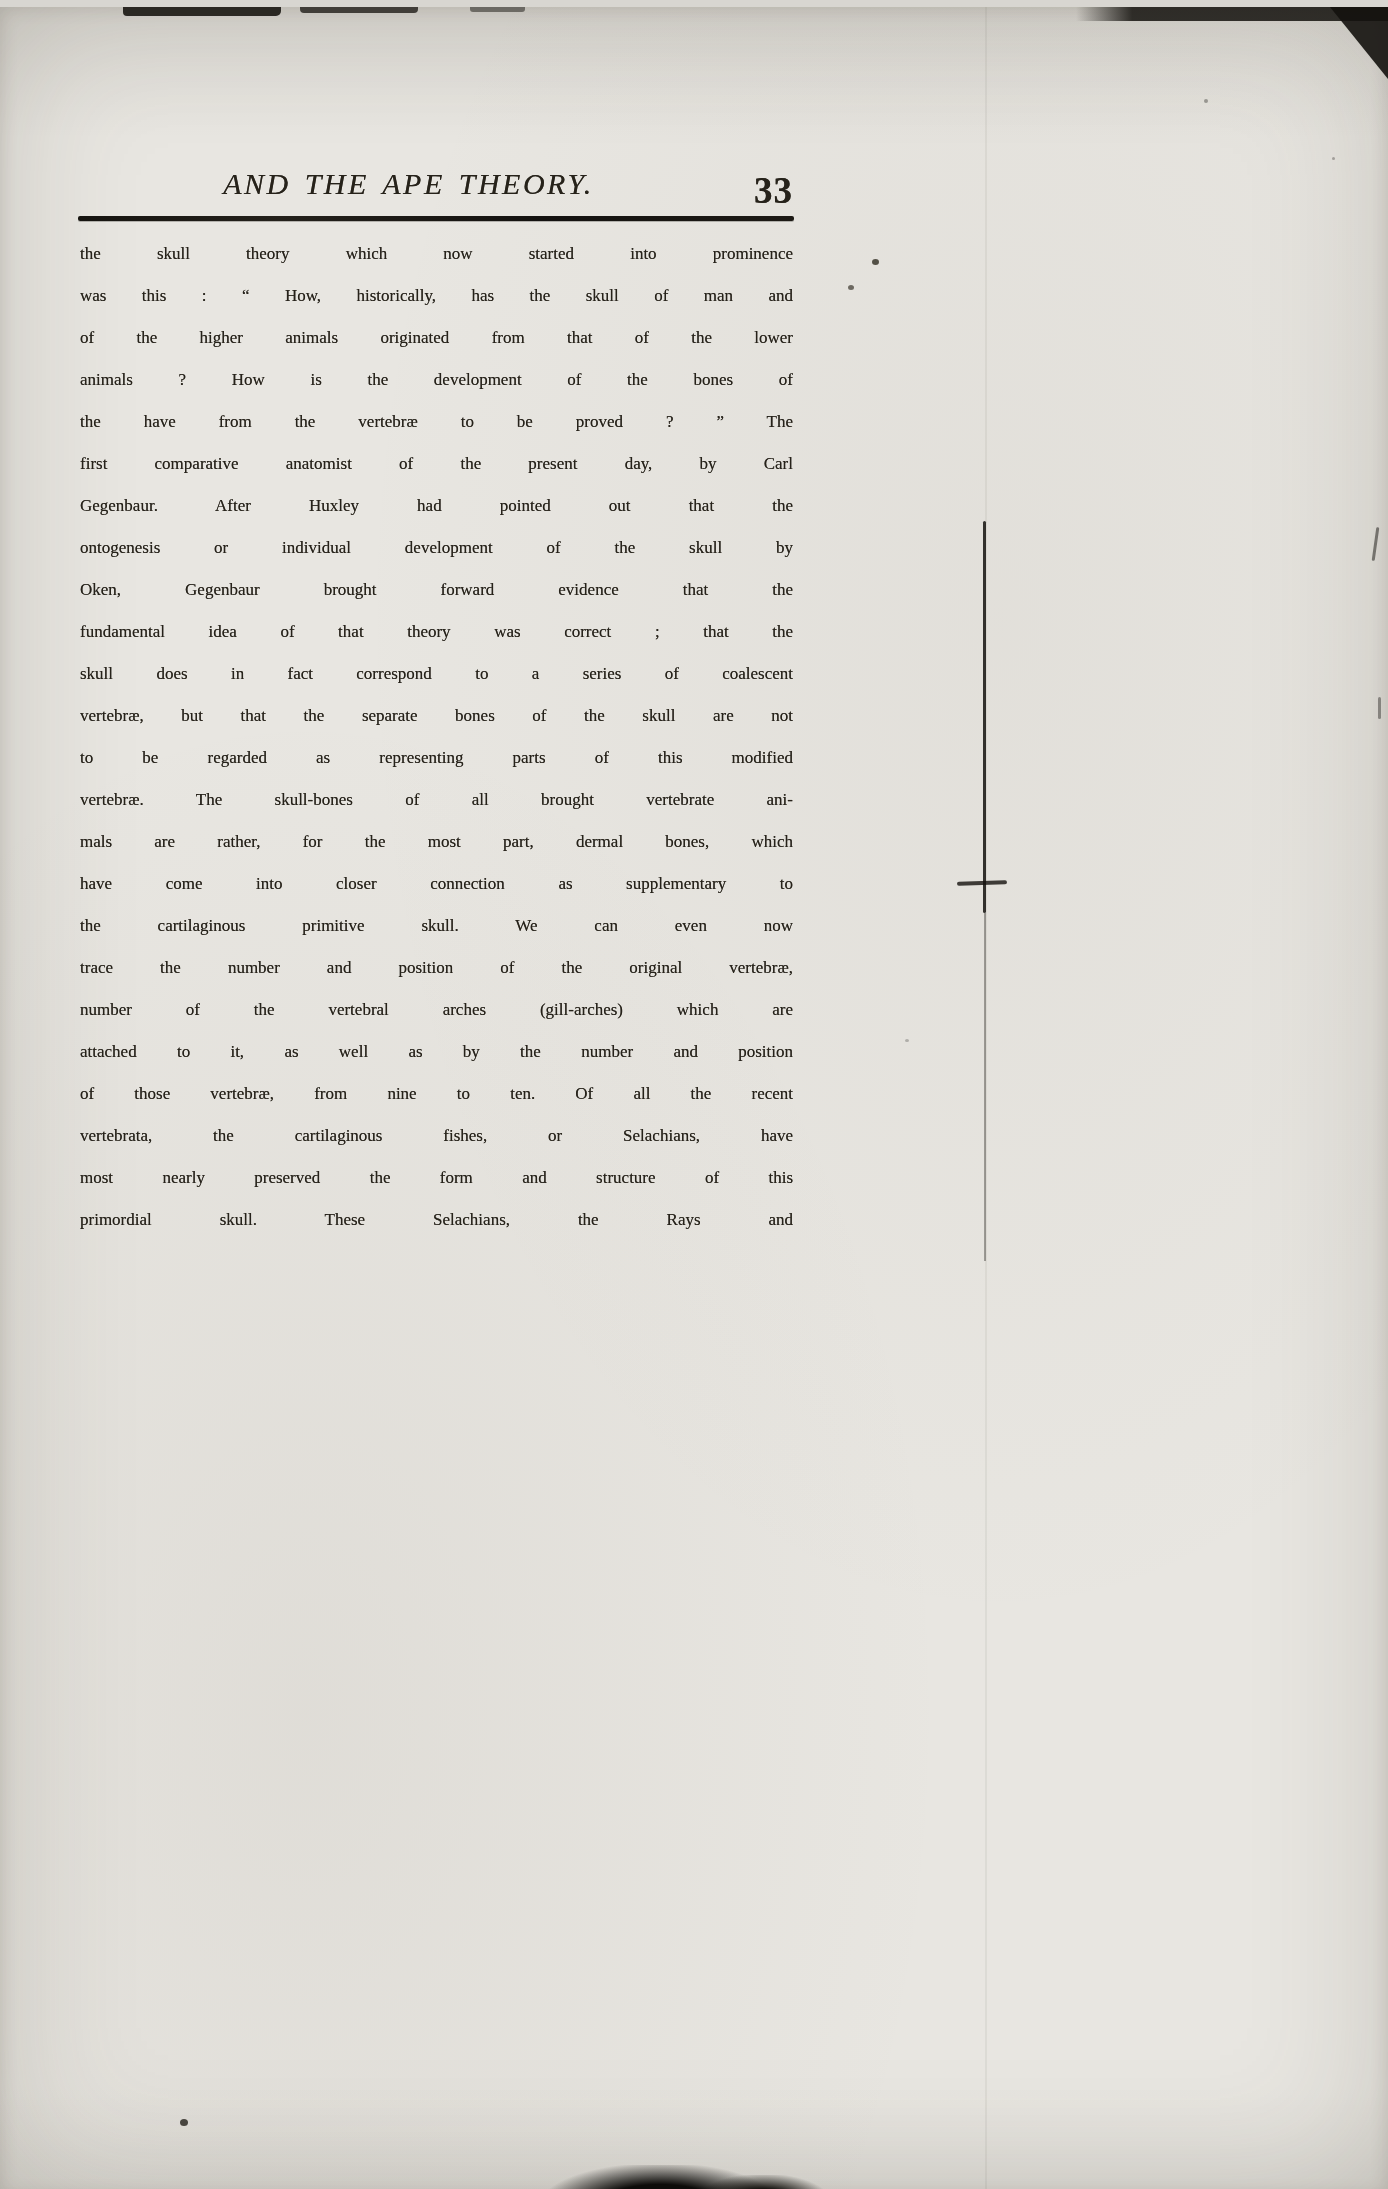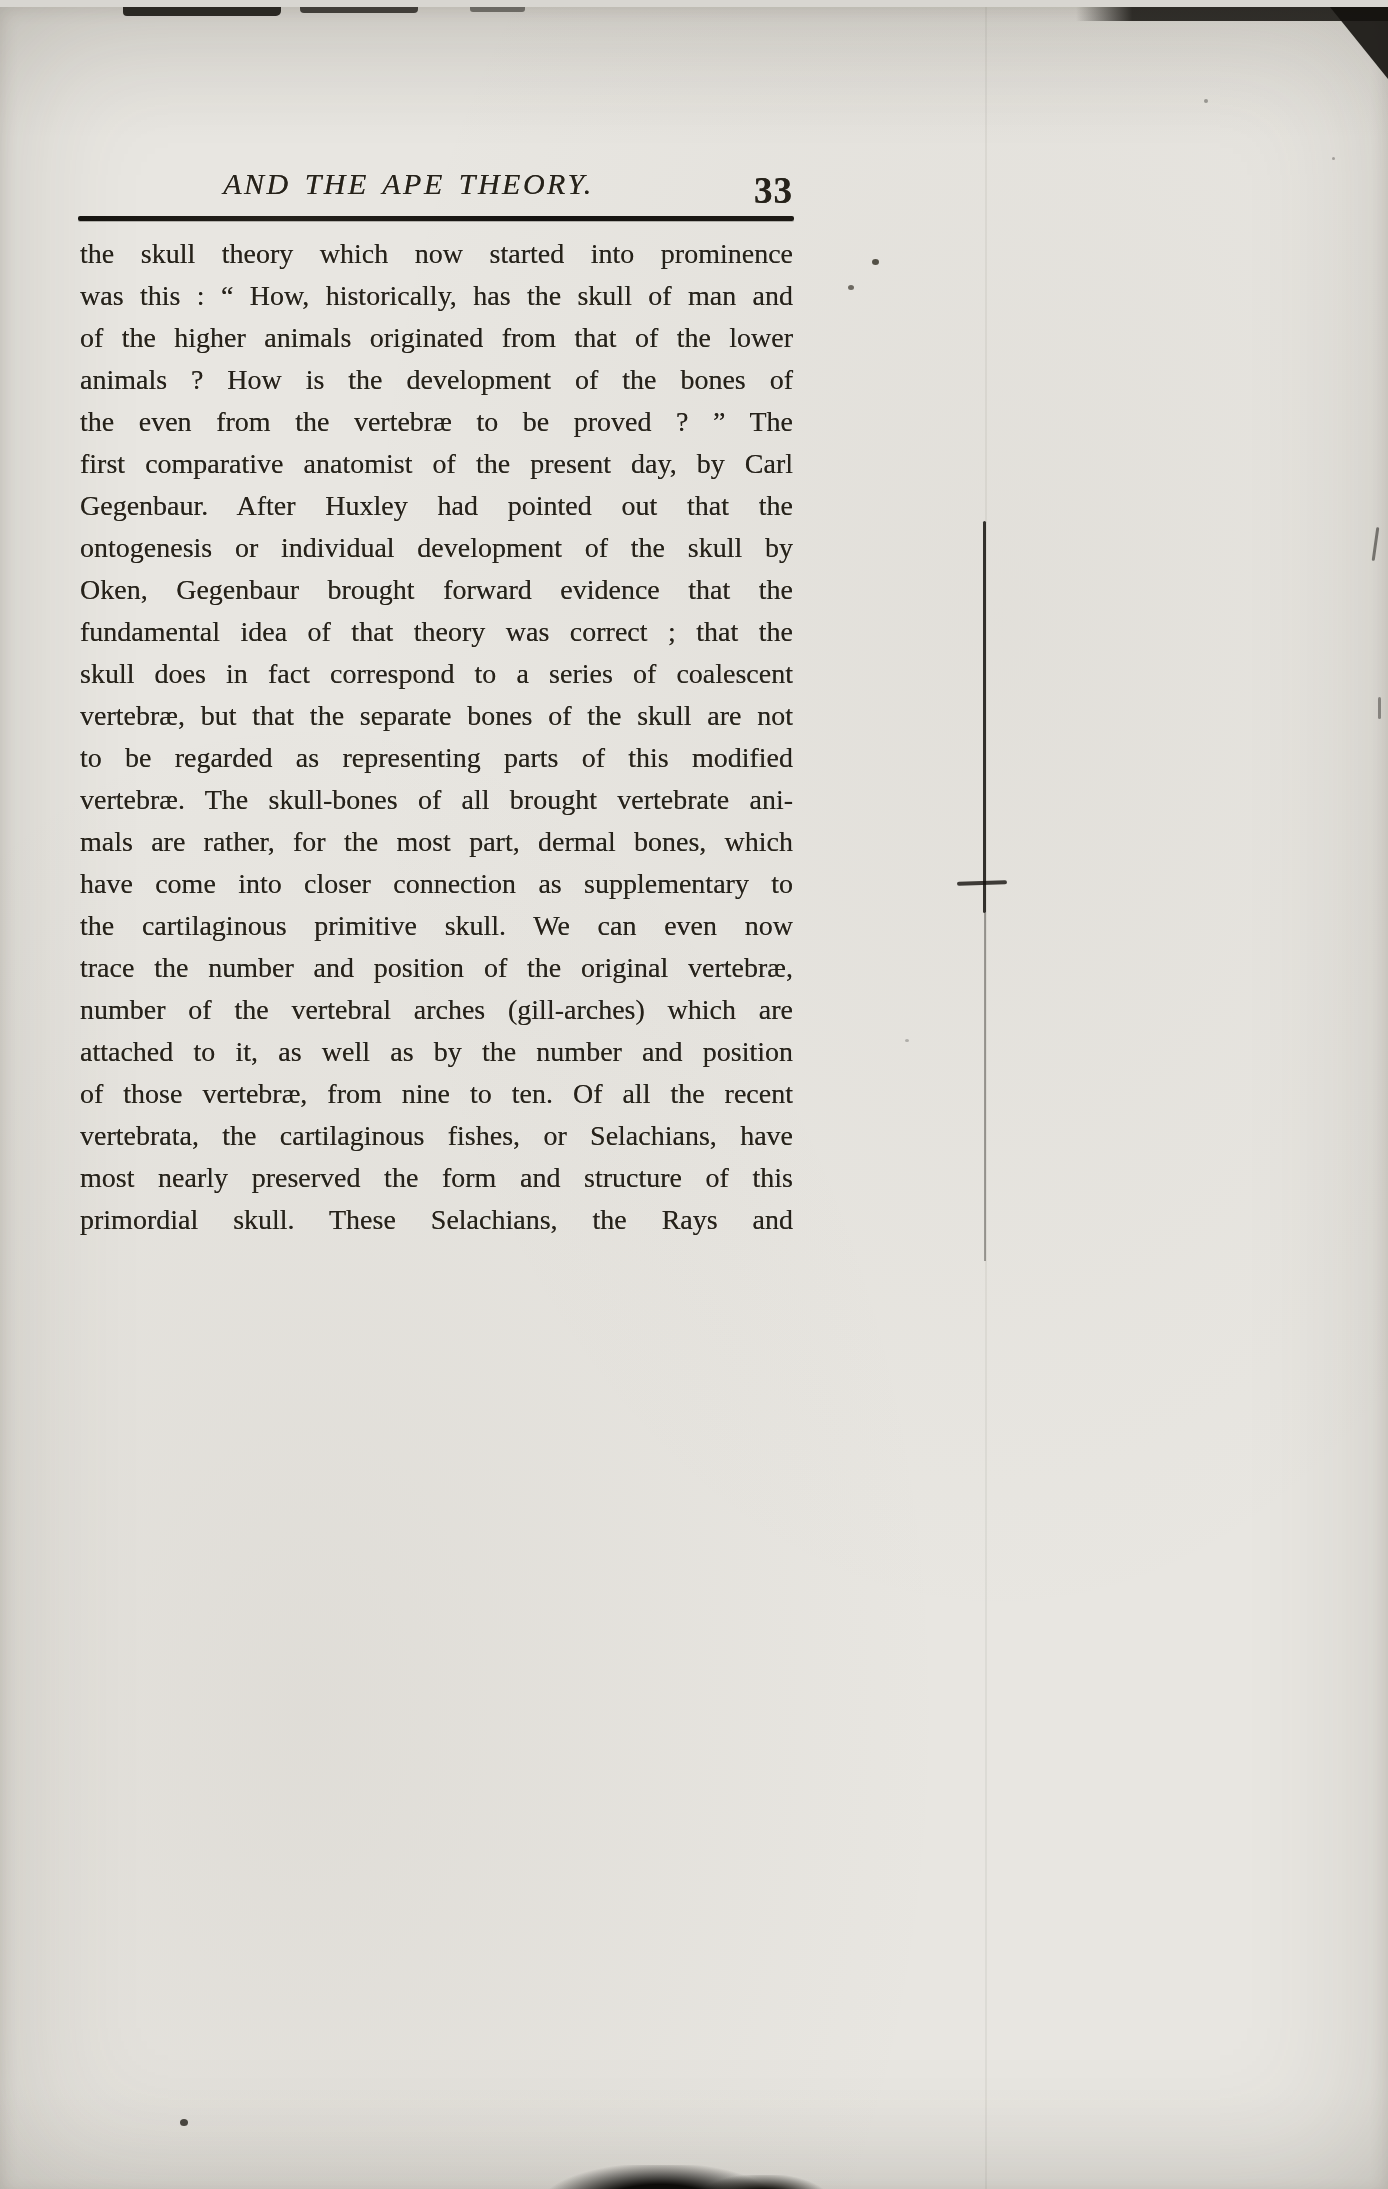--- a/index.html
+++ b/index.html
@@ -49,21 +49,21 @@
     position:absolute;left:78px;top:209px;width:716px;height:5px;
     background:linear-gradient(90deg,#161410,#24211b 28%,#141210 65%,#1d1a15);
     border-radius:2px;
     box-shadow:0 1px 0 rgba(20,18,14,0.25);
   }
   
   .body-text{
     position:absolute;left:80px;top:226px;width:713px;
   }
   .body-text .line{
-    font-size:28px;
+    font-size:17px;
     line-height:42px;
     text-align:justify;
     text-align-last:justify;
     color:var(--ink);
     text-shadow:0 0 0.6px rgba(38,34,26,0.65);
   }
   
   .art{position:absolute;background:var(--artifact);}
   .a-top1{left:123px;top:0;width:158px;height:9px;border-radius:0 0 5px 4px;opacity:.88;}
   .a-top2{left:300px;top:0;width:118px;height:6px;border-radius:0 0 4px 4px;opacity:.75;}
@@ -95,21 +95,21 @@
     <div class="pagenum">33</div>
   </div>
 
   <div class="rule"></div>
 
   <div class="body-text">
       <div class="line">the skull theory which now started into prominence</div>
       <div class="line">was this : “ How, historically, has the skull of man and</div>
       <div class="line">of the higher animals originated from that of the lower</div>
       <div class="line">animals ?   How is the development of the bones of</div>
-      <div class="line">the even from the vertebræ to be proved ? ”   The</div>
+      <div class="line">the have from the vertebræ to be proved ? ”   The</div>
       <div class="line">first comparative anatomist of the present day, by Carl</div>
       <div class="line">Gegenbaur.   After Huxley had pointed out that the</div>
       <div class="line">ontogenesis or individual development of the skull by</div>
       <div class="line">Oken, Gegenbaur brought forward evidence that the</div>
       <div class="line">fundamental idea of that theory was correct ; that the</div>
       <div class="line">skull does in fact correspond to a series of coalescent</div>
       <div class="line">vertebræ, but that the separate bones of the skull are not</div>
       <div class="line">to be regarded as representing parts of this modified</div>
       <div class="line">vertebræ.   The skull-bones of all brought vertebrate ani-</div>
       <div class="line">mals are rather, for the most part, dermal bones, which</div>

